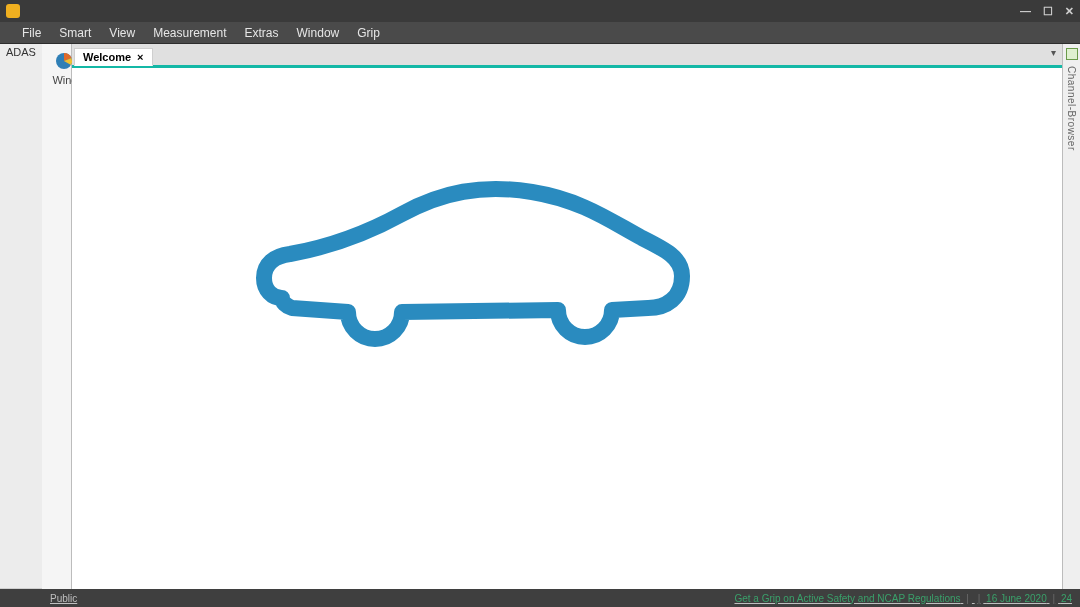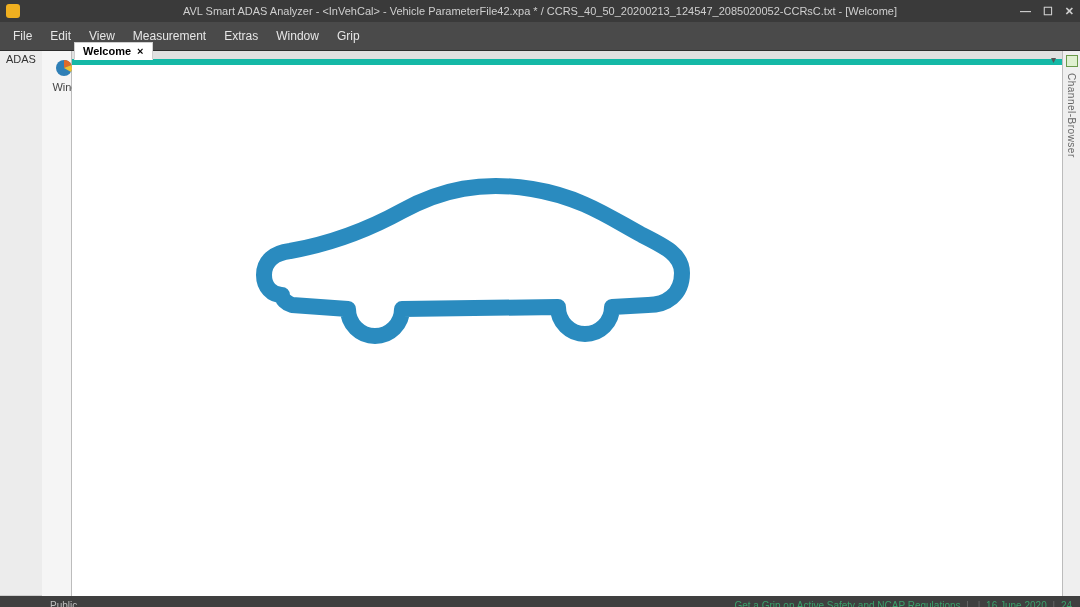--- a/index.html
+++ b/index.html
@@ -18,27 +18,27 @@
   .titlebar .app-icon {
     width: 14px; height: 14px; margin-right: 8px;
     border-radius: 3px; background: #f0b020;
     display:inline-block;
   }
   .titlebar .title-text { flex: 0 0 auto; margin: 0 auto; position:absolute; left:0; right:0; text-align:center; pointer-events:none;}
   .titlebar .win-controls { margin-left: auto; display: flex; gap: 12px; font-weight: bold;}
   .titlebar .win-controls span { cursor: pointer; }
 
   .menubar {
-    height: 29px;
+    height: 22px;
     background: #4a4a4a;
     color: #e6e6e6;
     display: flex;
     align-items: center;
     font-size: 12px;
-    padding: 0 5px;
+    padding: 0 14px;
     gap: 2px;
     border-bottom: 1px solid #2d2d2d;
   }
   .menubar .menu-item { padding: 2px 8px; cursor: pointer; }
 
   .workspace {
     display: flex;
     height: calc(607px - 22px - 22px - 18px); 
     background: #8f8f8f;
   }
@@ -79,23 +79,23 @@
   .left-panel .bottom-tab .sq { width:12px;height:12px;background:#4aa0d8;border:1px solid #2a6aa0;}
 
   .main-area {
     flex: 1;
     display: flex;
     flex-direction: column;
     background: #fff;
     position: relative;
   }
   .tabstrip {
-    height: 14px;
+    height: 24px;
     background: #e0e0e0;
-    border-bottom: 6px solid #14b8a6;
+    border-bottom: 3px solid #14b8a6;
     display: flex;
     align-items: flex-end;
     font-size: 11px;
     position: relative;
   }
   .tab {
     background: #fff;
     border: 1px solid #cfcfcf;
     border-bottom: 1px solid #fff;
     padding: 2px 8px;
@@ -142,31 +142,30 @@
     text-decoration: underline;
   }
   .footer .right { margin-left:auto; color:#3aa06a;}
   .footer .right .sep { color:#6a6a6a; margin:0 3px;}
 </style>
 </head>
 <body>
 
 <div class="titlebar">
   <span class="app-icon"></span>
-  <span class="title-text">AVL Smart ADAS Analyzer - &lt;InVehCal&gt; - Vehicle ParameterFile42.xpa * / CCRS_40_50_20200213_124547_2085020052-CCRsC.txt - [Welcome]</span>
   <div class="win-controls">
     <span>—</span>
     <span>☐</span>
     <span>✕</span>
   </div>
 </div>
 
 <div class="menubar">
   <span class="menu-item">File</span>
-  <span class="menu-item">Edit</span>
+  <span class="menu-item">Smart</span>
   <span class="menu-item">View</span>
   <span class="menu-item">Measurement</span>
   <span class="menu-item">Extras</span>
   <span class="menu-item">Window</span>
   <span class="menu-item">Grip</span>
 </div>
 
 <div class="workspace">
 
   <div class="left-panel">

